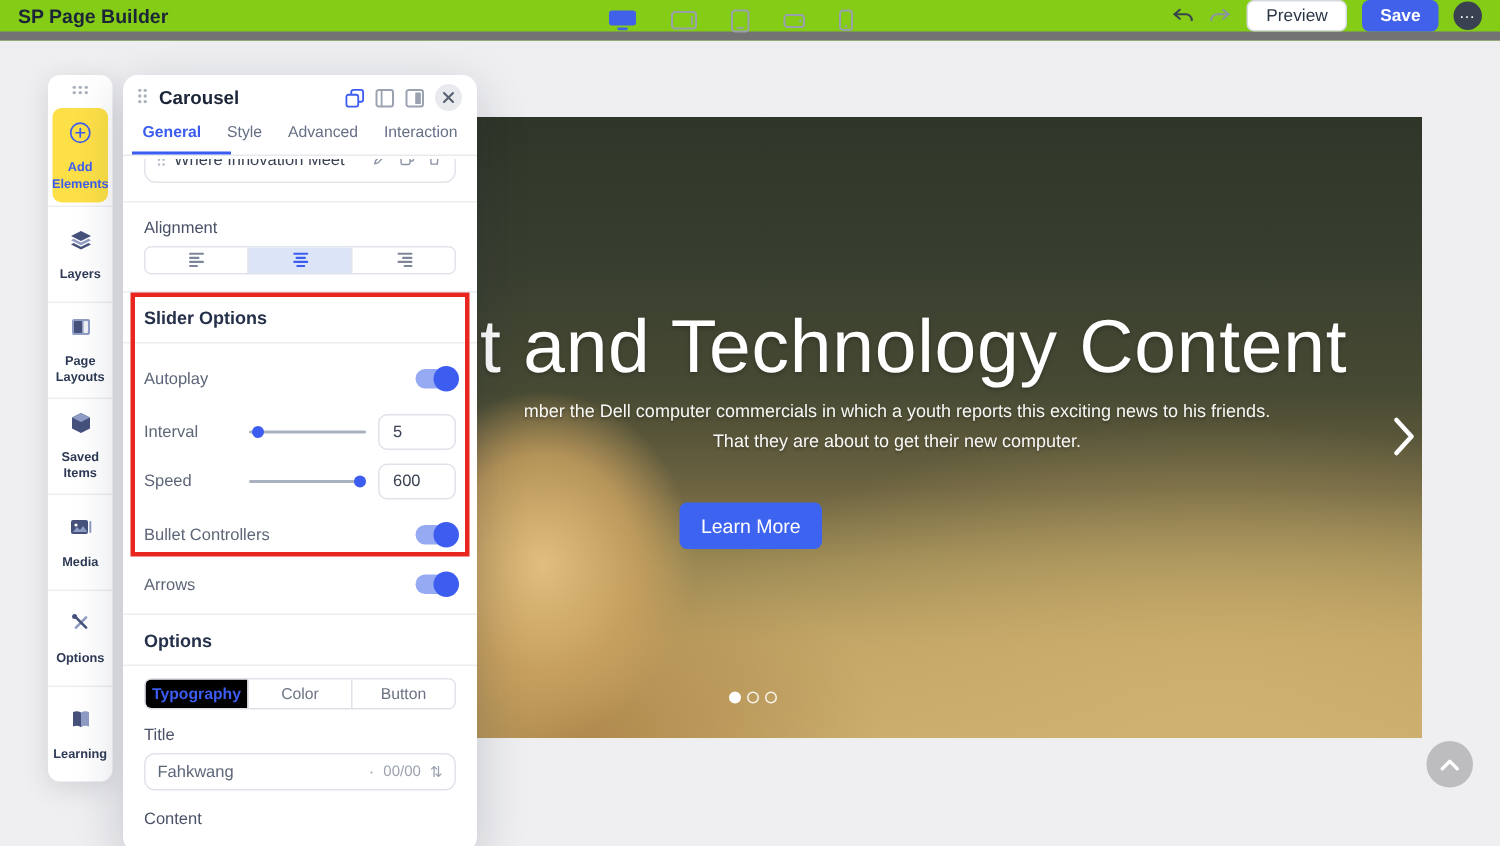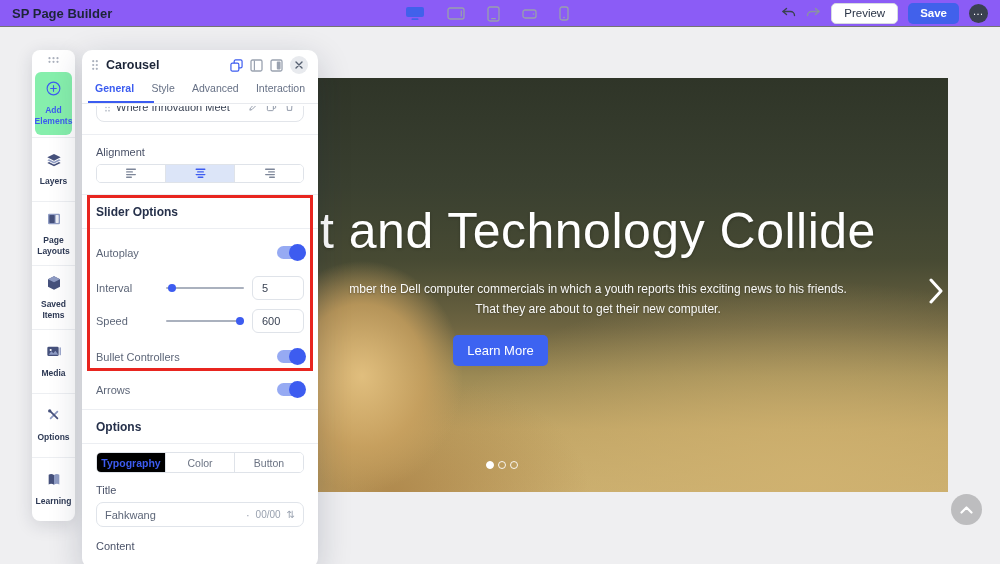--- a/index.html
+++ b/index.html
@@ -6,21 +6,21 @@
   html,body { width:1000px; height:564px; }
   body {
     position:relative; overflow:hidden;
     background:#efeff1;
     font-family:"Liberation Sans", sans-serif;
     color:#2a3347;
   }
   
   .topbar {
     position:absolute; left:0; top:0; width:1000px; height:27px;
-    background:#8b5cf6; border-bottom:1px solid #737373;
+    background:#84cc16; border-bottom:6px solid #737373;
     display:flex; align-items:center; padding:0 12px; z-index:5;
   }
   .app-title { font-size:13px; font-weight:700; color:#1c2538; }
   .devices { position:absolute; left:405px; top:0; height:27px; display:flex; align-items:center; gap:22px; }
   .dev-btn { display:flex; align-items:center; justify-content:center; cursor:pointer; }
   .topbar-right { margin-left:auto; display:flex; align-items:center; gap:10px; }
   .hist-btn { display:flex; align-items:center; cursor:pointer; }
   .btn-preview {
     height:21px; padding:0 12px; background:#fff; border:1px solid #d6dae1;
     border-radius:5px; font-size:11.5px; color:#2a3447; display:flex; align-items:center; cursor:pointer;
@@ -42,21 +42,21 @@
       radial-gradient(280px 170px at 12% 100%, rgba(172,132,72,0.85) 0%, rgba(172,132,72,0) 70%),
       radial-gradient(520px 270px at 78% 98%, rgba(208,178,112,0.9) 0%, rgba(208,178,112,0) 75%),
       linear-gradient(180deg, #2f3528 0%, #3a4030 26%, #474a33 44%, #6d6441 60%, #9b8954 72%, #bfa364 85%, #c9ad6e 100%);
   }
   .hero-heading {
     position:absolute; left:2px; top:124px; white-space:nowrap;
     font-size:50px; font-weight:400; color:#ffffff; letter-spacing:0.5px;
     text-shadow:0 1px 3px rgba(0,0,0,0.25);
   }
   .hero-sub {
-    position:absolute; left:-20px; top:202px; width:600px; text-align:center;
+    position:absolute; left:-20px; top:187px; width:600px; text-align:center;
     font-size:12px; line-height:1.65; color:rgba(255,255,255,0.96);
     text-shadow:0 1px 2px rgba(0,0,0,0.3);
   }
   .hero-sub span { display:block; }
   .hero-cta {
     position:absolute; left:135px; top:257px; width:95px; height:31px;
     background:#3d63f1; border:none; border-radius:5px; color:#fff; font-size:13px;
     display:flex; align-items:center; justify-content:center; cursor:pointer;
     font-family:"Liberation Sans", sans-serif;
   }
@@ -74,21 +74,21 @@
     position:absolute; left:32px; top:50px; width:43px; height:471px; z-index:8;
     background:#ffffff; border-radius:8px; box-shadow:0 4px 18px rgba(25,35,60,0.14);
     display:flex; flex-direction:column; align-items:stretch; overflow:hidden;
   }
   .sb-handle { height:20px; display:flex; align-items:center; justify-content:center; cursor:grab; }
   .sb-item {
     flex:1; display:flex; flex-direction:column; align-items:center; justify-content:center;
     gap:4px; border-top:1px solid #edeff2; cursor:pointer; padding:4px 1px;
   }
   .sb-item .sb-label { font-size:8.5px; font-weight:700; color:#2e3a55; text-align:center; line-height:1.25; }
-  .sb-item.active { background:#86efac; border-radius:6px; margin:2px 3px; border-top:none; }
+  .sb-item.active { background:#fde047; border-radius:6px; margin:2px 3px; border-top:none; }
   .sb-item.active .sb-label { color:#3d5cf0; }
   
   .panel {
     position:absolute; left:82px; top:50px; width:236px; height:518px; z-index:10;
     background:#ffffff; border-radius:10px; box-shadow:0 10px 34px rgba(20,30,60,0.20);
     display:flex; flex-direction:column;
   }
   .panel-header { height:30px; display:flex; align-items:center; padding:0 10px; gap:8px; }
   .panel-title { font-size:12.5px; font-weight:700; color:#1c2538; }
   .panel-actions { margin-left:auto; display:flex; align-items:center; gap:7px; }
@@ -214,21 +214,21 @@
           <path d="M13 4.5H5.5c-2.2 0-4 1.8-4 4" fill="none" stroke="#8a93a1" stroke-width="1.4" stroke-linecap="round"></path>
         </svg>
     </span>
     <button class="btn-preview">Preview</button>
     <button class="btn-save">Save</button>
     <span class="btn-more">…</span>
   </div>
 </div>
 
 <div class="hero">
-  <div class="hero-heading">t and Technology Collide</div>
+  <div class="hero-heading">t and Technology Content</div>
   <div class="hero-sub">
     <span>mber the Dell computer commercials in which a youth reports this exciting news to his friends.</span>
     <span>That they are about to get their new computer.</span>
   </div>
   <button class="hero-cta">Learn More</button>
   <span class="hero-next">
     <svg width="14" height="26" viewBox="0 0 14 26">
         <path d="M2 2l10 11L2 24" fill="none" stroke="#ffffff" stroke-width="3" stroke-linecap="round" stroke-linejoin="round"></path>
       </svg>
   </span>

